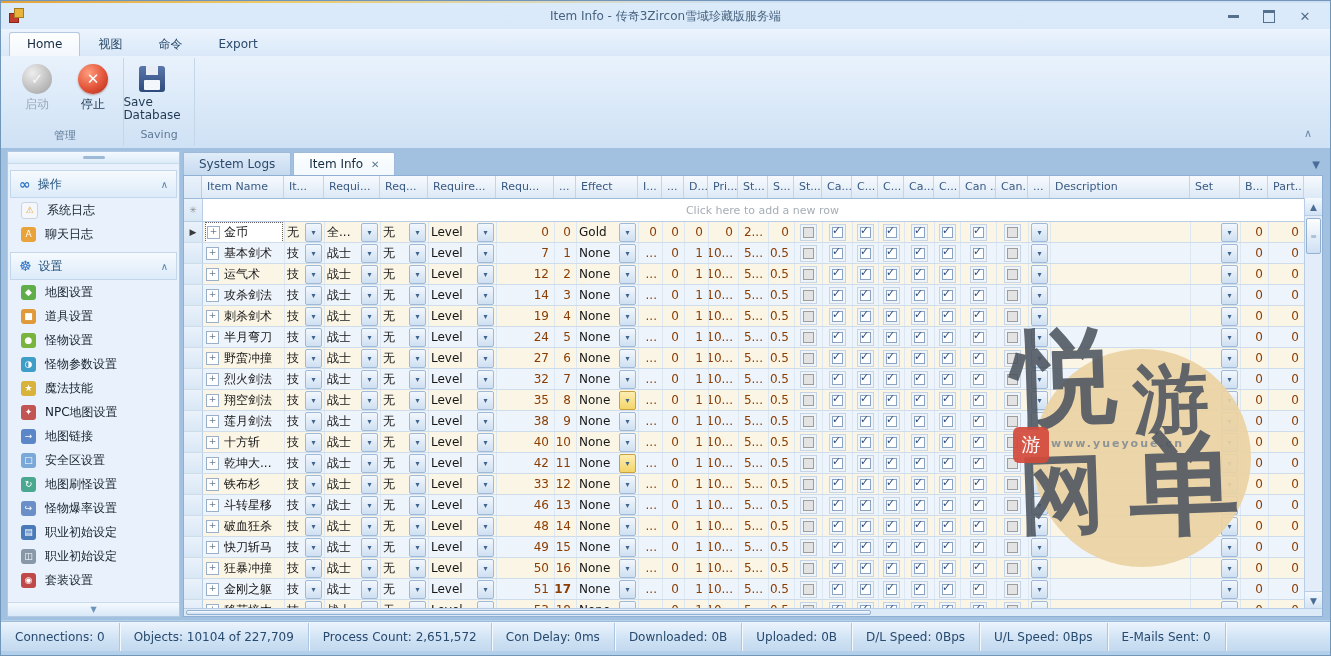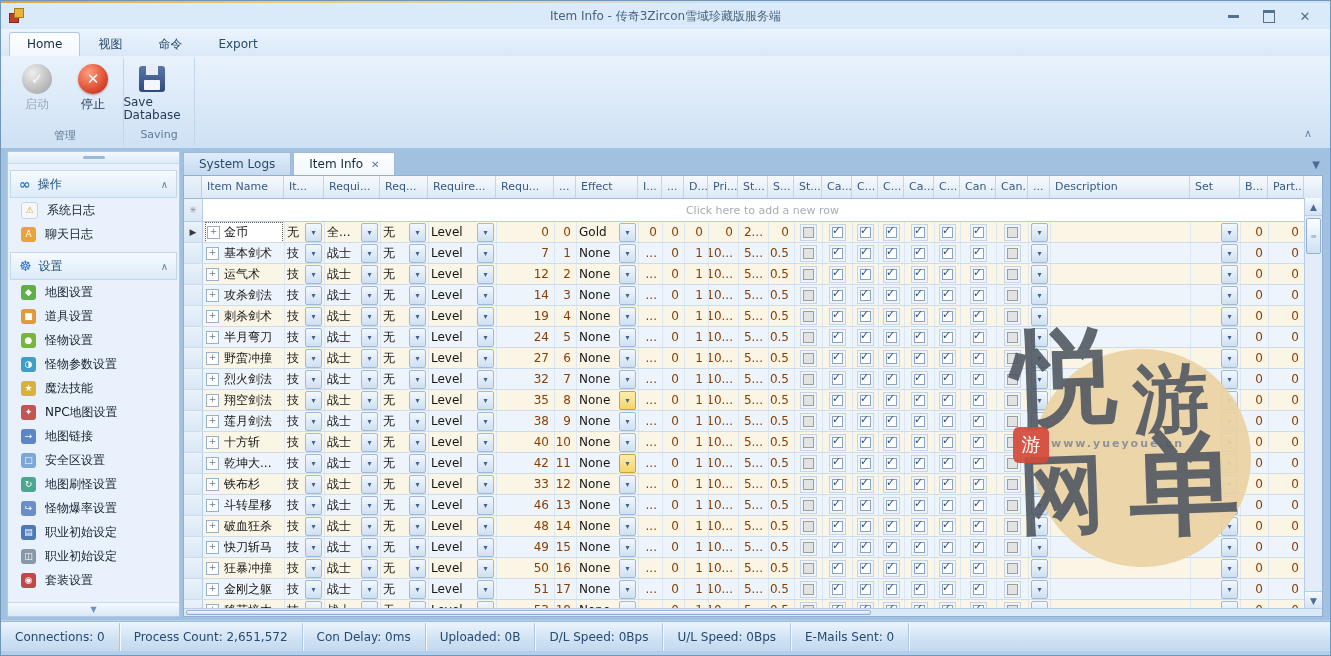--- a/index.html
+++ b/index.html
@@ -1785,21 +1785,21 @@
               </div>
               <div class="gcell" style="width: 48px; flex: 0 0 48px;">
                 <span class="ctext">无</span>
                 <span class="dd"></span>
               </div>
               <div class="gcell" style="width: 68px; flex: 0 0 68px;">
                 <span class="ctext">Level</span>
                 <span class="dd"></span>
               </div>
               <div class="gcell num" style="width: 58px; flex: 0 0 58px;">51</div>
-              <div class="gcell num" style="width: 22px; flex: 0 0 22px;">17</div>
+              <div class="gcell num" style="width: 22px; flex: 0 0 22px; font-weight: bold;">17</div>
               <div class="gcell" style="width: 62px; flex: 0 0 62px;">
                 <span class="ctext">None</span>
                 <span class="dd"></span>
               </div>
               <div class="gcell num" style="width: 24px; flex: 0 0 24px;">...</div>
               <div class="gcell num" style="width: 22px; flex: 0 0 22px;">0</div>
               <div class="gcell num" style="width: 24px; flex: 0 0 24px;">1</div>
               <div class="gcell num" style="width: 30px; flex: 0 0 30px;">10...</div>
               <div class="gcell num" style="width: 30px; flex: 0 0 30px;">5...</div>
               <div class="gcell num" style="width: 26px; flex: 0 0 26px;">0.5</div>
@@ -1947,22 +1947,24 @@
         </div>
         <div class="hscroll">
             <div class="hthumb"></div>
           </div>
       </div>
     </div>
   </div>
 
   <div class="statusbar">
       <div class="sseg">Connections: 0</div>
+      <div class="sseg">Objects: 10104 of 227,709</div>
       <div class="sseg">Process Count: 2,651,572</div>
       <div class="sseg">Con Delay: 0ms</div>
+      <div class="sseg">Downloaded: 0B</div>
       <div class="sseg">Uploaded: 0B</div>
       <div class="sseg">D/L Speed: 0Bps</div>
       <div class="sseg">U/L Speed: 0Bps</div>
       <div class="sseg">E-Mails Sent: 0</div>
     </div>
 
   <div class="watermark">
     <div class="wm-circle"></div>
     <span class="wm-char wm-y1">悦</span>
     <span class="wm-char wm-y2">游</span>

